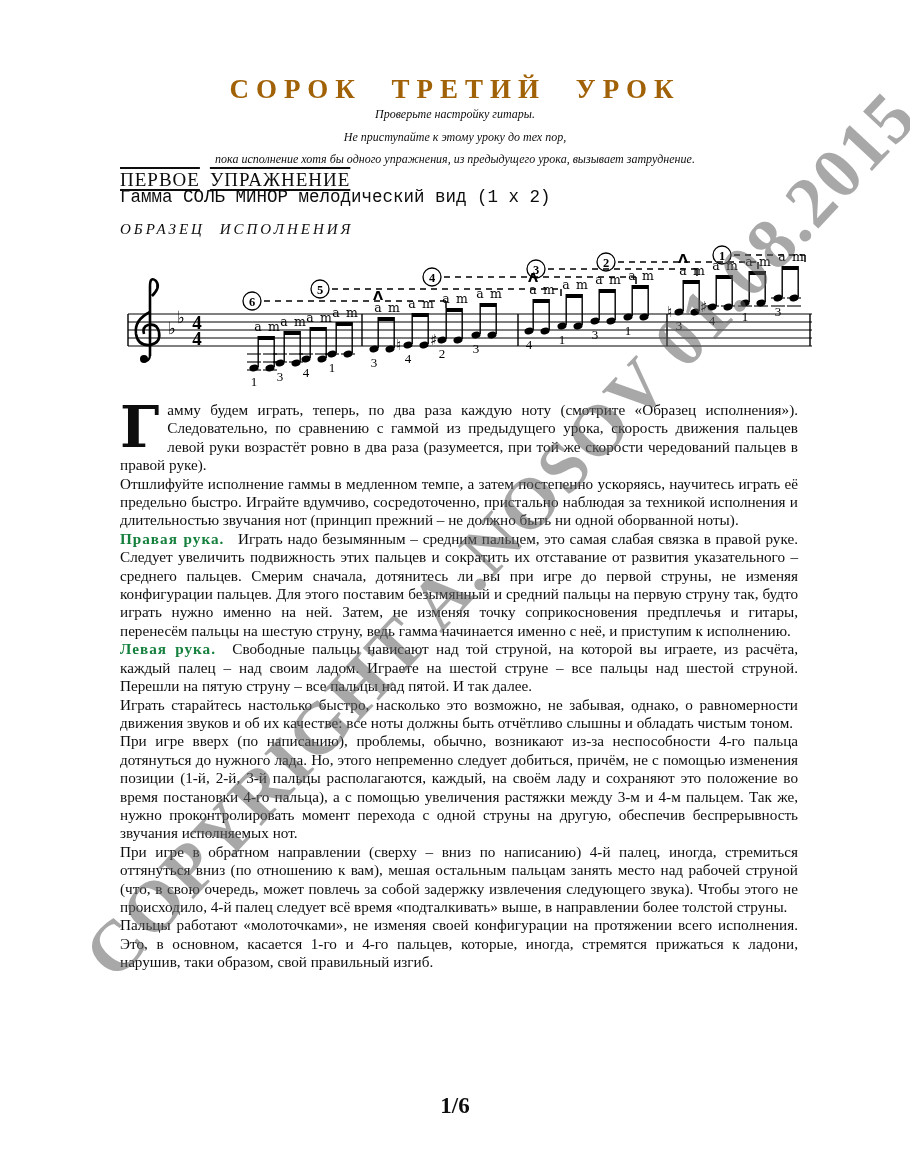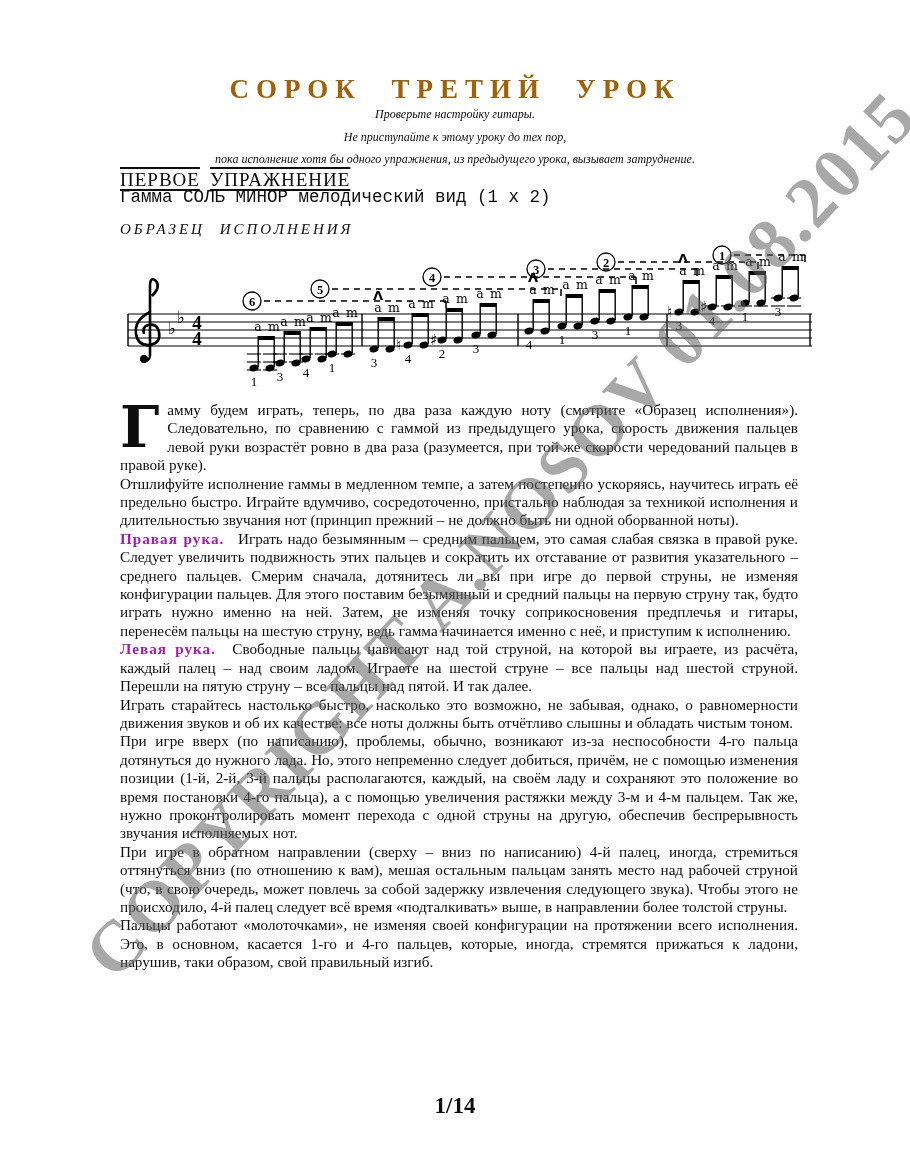--- a/index.html
+++ b/index.html
@@ -37,21 +37,21 @@
     letter-spacing:3px; word-spacing:8px;
   }
   .score-wrap{ position:absolute; top:244px; left:124px; width:690px; height:150px; }
   .score-wrap svg{ display:block; }
   
   .body-text{
     position:absolute; top:401px; left:120px; width:678px;
     font-size:15.2px; line-height:18.4px; text-align:justify;
   }
   .body-text p{ margin:0; }
-  .lead{ font-weight:bold; color:#a21caf; letter-spacing:1px; margin-right:9px; }
+  .lead{ font-weight:bold; color:#15803d; letter-spacing:1px; margin-right:9px; }
   .drop-cap{
     float:left; font-family:"DejaVu Serif", serif; font-weight:bold;
     font-size:57px; line-height:47px; padding:2px 8px 0 0;
   }
   
   .page-number{
     position:absolute; top:1093px; left:0; width:100%;
     text-align:center; font-size:23px; font-weight:bold;
   }
   .watermark{
@@ -294,15 +294,15 @@
       <p><span class="lead">Правая рука.</span> Играть надо  безымянным – средним пальцем, это самая слабая связка  в правой руке. Следует увеличить  подвижность этих пальцев и сократить их отставание от  развития указательного – среднего пальцев.  Смерим сначала,  дотянитесь ли вы  при игре  до первой струны, не изменяя  конфигурации пальцев.  Для этого поставим безымянный и средний пальцы на первую струну так,  будто играть нужно именно на ней. Затем, не изменяя точку соприкосновения предплечья и гитары, перенесём пальцы на шестую струну,  ведь гамма начинается именно с неё, и приступим к исполнению.</p>
       <p><span class="lead">Левая рука.</span> Свободные пальцы нависают над той струной, на которой вы играете, из расчёта, каждый палец – над своим ладом. Играете на шестой струне – все пальцы над шестой струной.  Перешли на пятую струну – все пальцы над пятой. И так далее.</p>
       <p>Играть  старайтесь настолько быстро, насколько это возможно,  не забывая, однако, о равномерности движения звуков и об их качестве: все ноты должны быть отчётливо слышны и обладать чистым тоном.</p>
       <p>При игре вверх (по написанию), проблемы,  обычно,  возникают из-за неспособности 4-го пальца дотянуться до нужного лада. Но, этого непременно следует добиться, причём, не с помощью изменения позиции (1-й, 2-й, 3-й пальцы располагаются, каждый, на своём ладу и сохраняют это положение во время  постановки  4-го пальца), а с помощью увеличения растяжки между 3-м и 4-м пальцем. Так же, нужно проконтролировать момент перехода с одной струны на другую,  обеспечив беспрерывность звучания исполняемых нот.</p>
       <p>При игре в обратном направлении (сверху – вниз по написанию) 4-й палец, иногда,  стремиться оттянуться вниз (по отношению к вам), мешая остальным пальцам занять место над рабочей струной (что, в свою очередь, может повлечь за собой задержку извлечения следующего звука).   Чтобы этого не происходило, 4-й палец следует всё время «подталкивать» выше, в  направлении  более толстой струны.</p>
       <p>Пальцы работают «молоточками», не изменяя своей конфигурации на протяжении всего исполнения. Это, в основном, касается  1-го и 4-го пальцев, которые, иногда,  стремятся   прижаться к ладони, нарушив, таки образом, свой правильный изгиб.</p>
     </div>
 
   <div class="watermark">COPYRIGHT A.NOSOV 01.08.2015</div>
 
-  <div class="page-number">1/14</div>
+  <div class="page-number">1/6</div>
 
 </div>
 
 </body></html>

